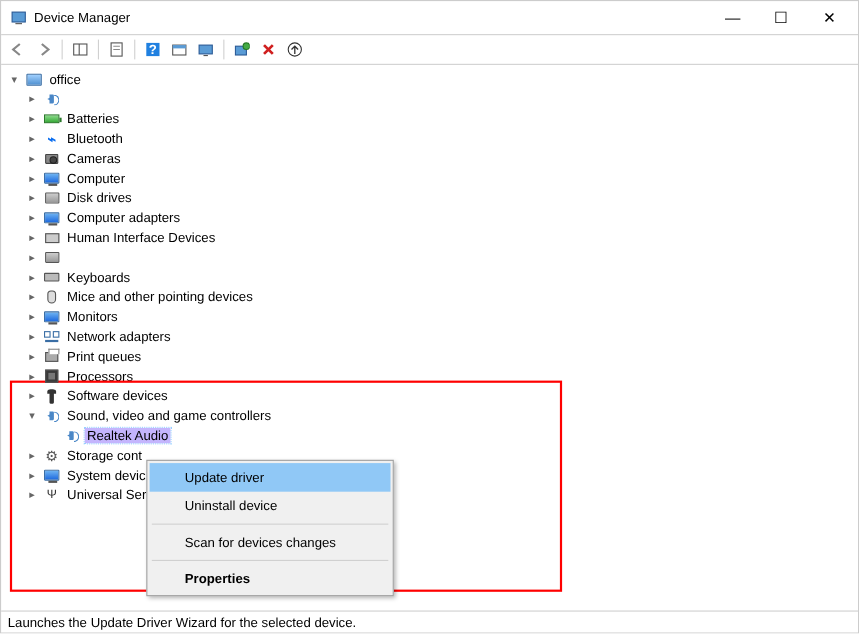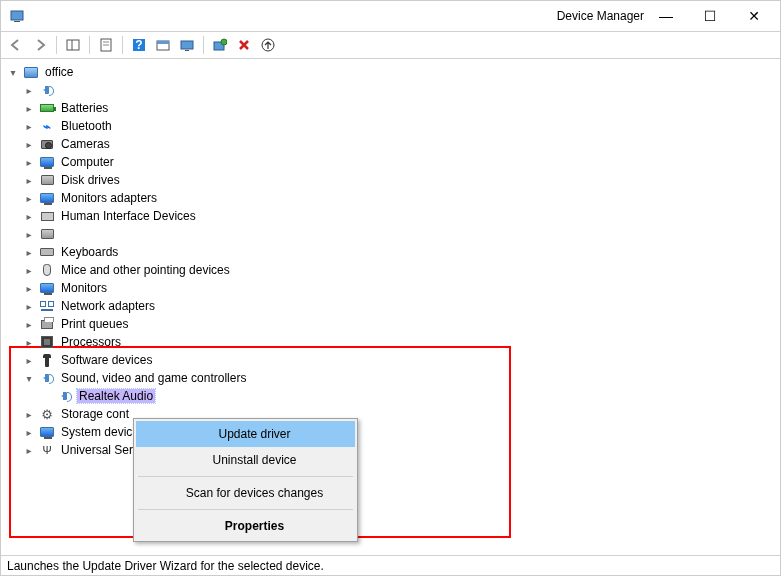--- a/index.html
+++ b/index.html
@@ -1,38 +1,38 @@
 <!DOCTYPE html>
 <html><head>
   <meta charset="utf-8">
   <style>
     * { margin: 0; padding: 0; box-sizing: border-box; font-family: "Segoe UI", Tahoma, sans-serif; font-size: 12px; }
     html, body { width: 781px; height: 576px; background: #fff; overflow: hidden; }
     .window { width: 100%; height: 100%; display: flex; flex-direction: column; border: 1px solid #ccc; }
-    .titlebar { display: flex; align-items: center; height: 30px; padding: 11px 4px; text-align: right; }
+    .titlebar { display: flex; align-items: center; height: 30px; padding: 11px 4px; }
     .title-icon { width: 16px; height: 16px; margin: 0 6px 0 4px; display: flex; align-items: center; justify-content: center; }
     .title-text { flex: 1; font-size: 12px; }
     .win-controls { display: flex; }
     .win-btn { width: 44px; height: 30px; display: flex; align-items: center; justify-content: center; font-size: 14px; font-family: "Segoe UI Symbol", sans-serif; }
     .menubar { display: flex; height: 20px; padding: 0 4px; }
     .menu-item { padding: 2px 10px; font-size: 12px; }
     .toolbar { display: flex; align-items: center; height: 28px; border-top: 1px solid #d0d0d0; border-bottom: 1px solid #d0d0d0; padding: 0 4px; gap: 2px; }
     .tool-btn { width: 22px; height: 22px; display: flex; align-items: center; justify-content: center; position: relative; }
     .tool-sep { width: 1px; height: 18px; background: #d0d0d0; margin: 0 3px; }
     .tree-pane { flex: 1; overflow: auto; padding: 4px 2px; position: relative; }
     .tree-row { display: flex; align-items: center; height: 18px; white-space: nowrap; }
     .expander { width: 16px; height: 16px; display: flex; align-items: center; justify-content: center; color: #666; font-size: 10px; cursor: pointer; }
     .node-icon { width: 16px; height: 16px; margin: 0 4px 0 2px; display: flex; align-items: center; justify-content: center; }
     .node-label { font-size: 12px; padding: 0 2px; }
     .node-label.sel { background: #c4b5fd; outline: 1px dotted #99d1ff; }
     .indent-0 { padding-left: 2px; }
     .indent-1 { padding-left: 18px; }
     .indent-2 { padding-left: 52px; }
     .highlight-box { position: absolute; border: 2px solid red; pointer-events: none; left: 8px; top: 287px; width: 502px; height: 192px; }
-    .context-menu { position: absolute; left: 133px; top: 418px; width: 225px; background: #f0f0f0; border: 1px solid #a0a0a0; box-shadow: 2px 2px 4px rgba(0,0,0,0.3); padding: 2px; z-index: 10; text-align: center; }
+    .context-menu { position: absolute; left: 133px; top: 418px; width: 225px; background: #f0f0f0; border: 1px solid #a0a0a0; box-shadow: 2px 2px 4px rgba(0,0,0,0.3); padding: 2px; z-index: 10; }
     .ctx-item { padding: 6px 14px 6px 32px; font-size: 12px; }
     .ctx-item.hover { background: #90c8f6; }
     .ctx-item.bold { font-weight: bold; }
     .ctx-sep { height: 1px; background: #d0d0d0; margin: 3px 2px; }
     .statusbar { height: 20px; border-top: 1px solid #d0d0d0; padding: 2px 6px; font-size: 11px; display: flex; align-items: center; }
     
     .ic-monitor { width:14px; height:10px; border:1px solid #3a6ea5; border-radius:1px; position:relative; background:linear-gradient(#6db3f2,#1e69de); }
     .ic-monitor::after { content:''; position:absolute; bottom:-3px; left:3px; width:8px; height:2px; background:#555; }
     .ic-battery { width:14px; height:8px; border:1px solid #2a7a2a; background:linear-gradient(#8adb8a,#3aaa3a); position:relative; }
     .ic-battery::after { content:''; position:absolute; right:-3px; top:2px; width:2px; height:4px; background:#2a7a2a; }
@@ -194,21 +194,21 @@
         <span class="node-icon">
           <span class="ic-disk"></span>
         </span>
         <span class="node-label">Disk drives</span>
       </div>
       <div class="tree-row indent-1">
         <span class="expander">▸</span>
         <span class="node-icon">
           <span class="ic-monitor"></span>
         </span>
-        <span class="node-label">Monitors adapters</span>
+        <span class="node-label">Computer adapters</span>
       </div>
       <div class="tree-row indent-1">
         <span class="expander">▸</span>
         <span class="node-icon">
           <span class="ic-hid"></span>
         </span>
         <span class="node-label">Human Interface Devices</span>
       </div>
       <div class="tree-row indent-1">
         <span class="expander">▸</span>

